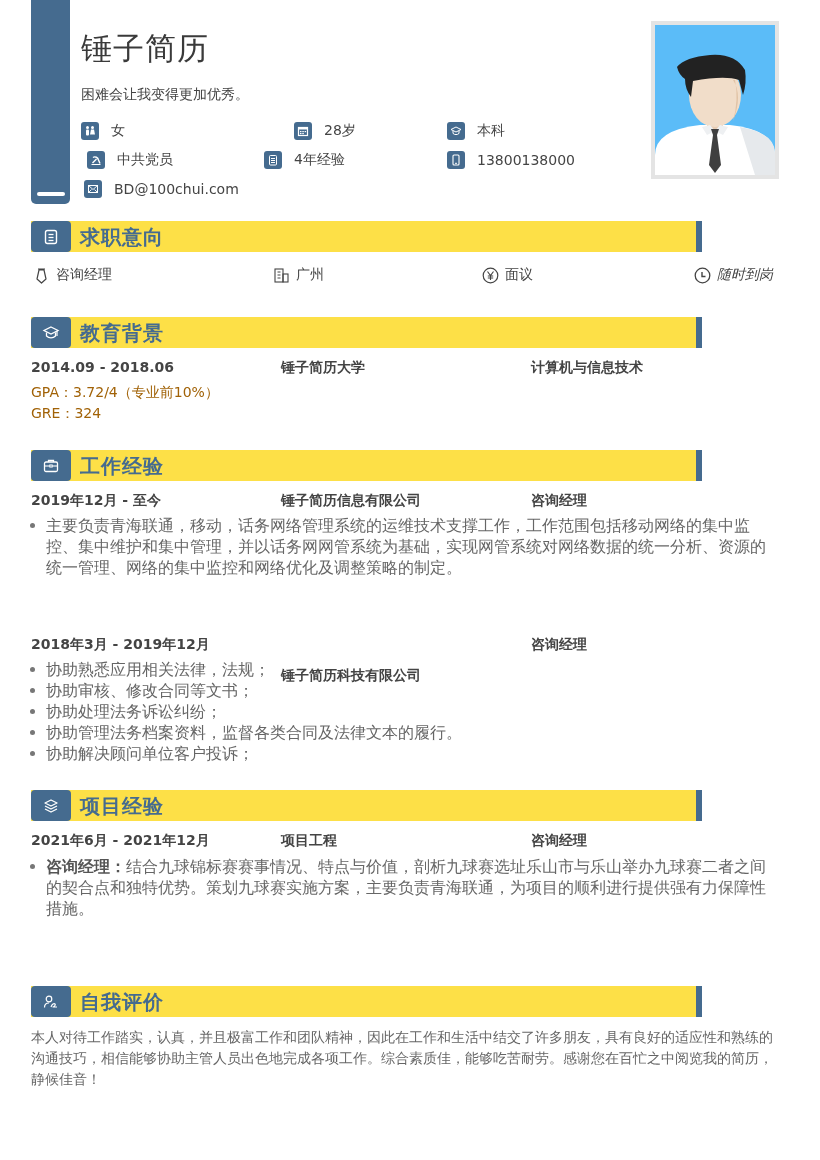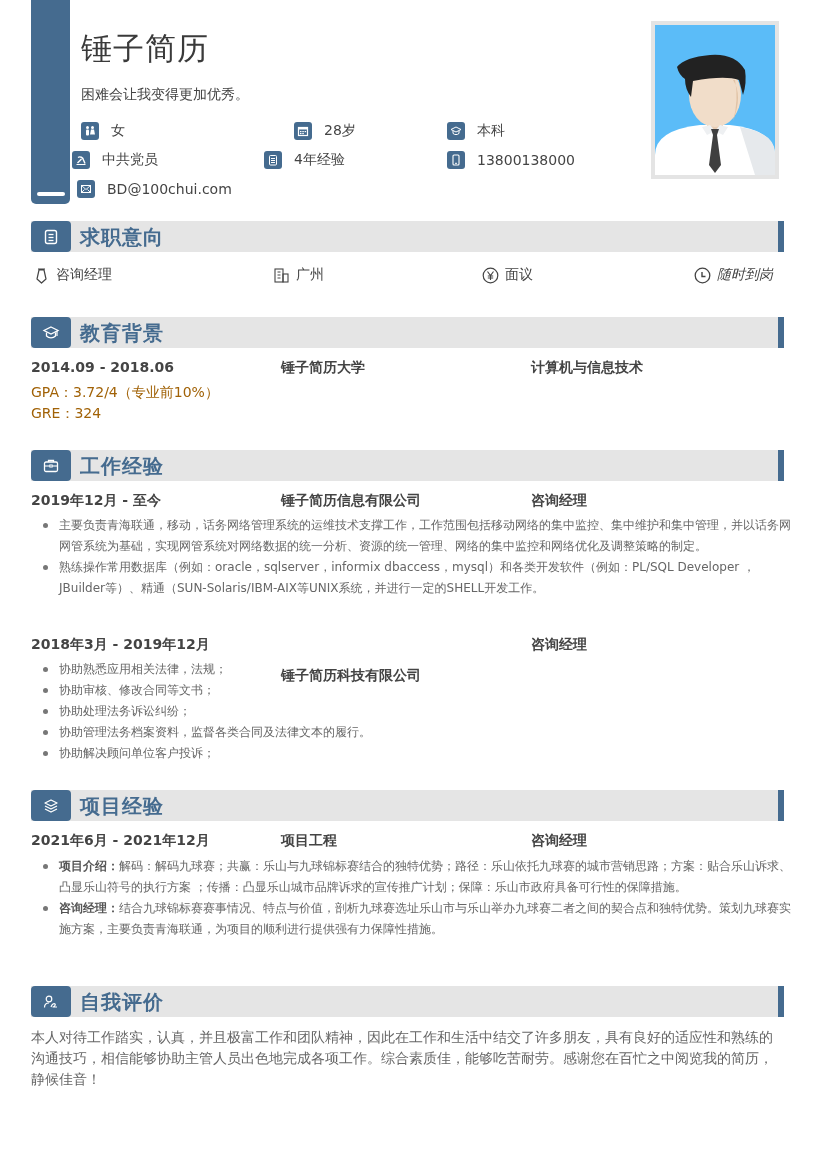--- a/index.html
+++ b/index.html
@@ -12,35 +12,35 @@
   .name { position: absolute; left: 81px; top: 28px; font-size: 31px; color: #3a3a3a; font-weight: normal; letter-spacing: 1px; }
   .motto { position: absolute; left: 81px; top: 86px; font-size: 14px; color: #444; }
 
   .info { position: absolute; display: flex; align-items: center; font-size: 14px; color: #444; }
   .info .ic { width: 18px; height: 18px; background: #456b8f; border-radius: 3px; display: flex; align-items: center; justify-content: center; margin-right: 12px; }
   .info .ic svg { width: 12px; height: 12px; }
 
   .photo { position: absolute; left: 651px; top: 21px; width: 128px; height: 158px; background: #e4e4e4; padding: 4px; }
   .photo .inner { width: 120px; height: 150px; background: #5bbcf8; position: relative; overflow: hidden; }
 
-  .sec-head { position: absolute; left: 31px; width: 753px; height: 31px; background: #e5e5e5; }
+  .sec-head { position: absolute; left: 31px; width: 671px; height: 31px; background: #fde047; }
   .sec-head .badge { position: absolute; left: 0; top: 0; width: 40px; height: 31px; background: #456b8f; border-radius: 4px; display: flex; align-items: center; justify-content: center; }
   .sec-head .badge svg { width: 18px; height: 18px; }
   .sec-head .title { position: absolute; left: 49px; top: 3px; font-size: 20px; font-weight: bold; color: #456b8f; letter-spacing: 1px; }
   .sec-head .endbar { position: absolute; right: 0; top: 0; width: 6px; height: 31px; background: #456b8f; }
 
   .intent { position: absolute; display: flex; align-items: center; font-size: 14px; color: #444; }
   .intent svg { width: 17px; height: 17px; margin-right: 6px; }
 
   .row3 { position: absolute; left: 31px; width: 753px; font-size: 14px; font-weight: bold; color: #444; }
   .row3 span { position: absolute; top: 0; white-space: nowrap; }
 
   .gray { position: absolute; left: 31px; font-size: 14px; color: #a16207; line-height: 21px; }
 
-  .blist { position: absolute; left: 39px; width: 755px; list-style: none; font-size: 12px; color: #666; line-height: 21px; }
+  .blist { position: absolute; left: 26px; width: 755px; list-style: none; font-size: 16px; color: #666; line-height: 21px; }
   .blist li { position: relative; padding-left: 20px; }
   .blist li::before { content: ""; position: absolute; left: 4px; top: 8px; width: 5px; height: 5px; border-radius: 50%; background: #777; }
   .blist b { color: #555; }
 
   .para { position: absolute; left: 31px; width: 755px; font-size: 14px; color: #666; line-height: 21px; }
 </style>
 </head>
 <body>
 
 <div class="side-bar">
@@ -77,21 +77,21 @@
 </div>
 <div class="info" style="left:447px;top:122px;">
   <span class="ic">
       <svg viewBox="0 0 12 12">
         <path d="M6 2L11 4.5 6 7 1 4.5z" fill="none" stroke="#fff" stroke-width="1"></path>
         <path d="M3 5.8v2.6c1.5 1.6 4.5 1.6 6 0V5.8" fill="none" stroke="#fff" stroke-width="1"></path>
       </svg>
     </span>
   <span>本科</span>
 </div>
-<div class="info" style="left:72px;top:151px;align-items:flex-end;">
+<div class="info" style="left:87px;top:151px;align-items:flex-end;">
   <span class="ic">
       <svg viewBox="0 0 12 12">
         <path d="M3 3.5c2-1.5 5 0 5.5 2.5L10 9.5" fill="none" stroke="#fff" stroke-width="1.4"></path>
         <path d="M2.5 9l4-4" stroke="#fff" stroke-width="1.4"></path>
         <rect x="1.5" y="10" width="9" height="1" fill="#fff"></rect>
       </svg>
     </span>
   <span>中共党员</span>
 </div>
 <div class="info" style="left:264px;top:151px;">
@@ -107,21 +107,21 @@
 </div>
 <div class="info" style="left:447px;top:151px;">
   <span class="ic">
       <svg viewBox="0 0 12 12">
         <rect x="3" y="1" width="6" height="10" rx="1" fill="none" stroke="#fff" stroke-width="1.1"></rect>
         <line x1="5" y1="9.3" x2="7" y2="9.3" stroke="#fff"></line>
       </svg>
     </span>
   <span>13800138000</span>
 </div>
-<div class="info" style="left:77px;top:180px;">
+<div class="info" style="left:84px;top:180px;">
   <span class="ic">
       <svg viewBox="0 0 12 12">
         <rect x="1.5" y="2.5" width="9" height="7" fill="none" stroke="#fff" stroke-width="1"></rect>
         <path d="M1.5 2.5L6 6.5 10.5 2.5M1.5 9.5L4.5 6.5M10.5 9.5L7.5 6.5" fill="none" stroke="#fff" stroke-width="0.9"></path>
       </svg>
     </span>
   <span>BD@100chui.com</span>
 </div>
 
 <div class="photo">
@@ -213,21 +213,20 @@
   <div class="title">工作经验</div>
   <div class="endbar"></div>
 </div>
 <div class="row3" style="top:492px;">
   <span style="left:0;">2019年12月 - 至今</span>
   <span style="left:250px;">锤子简历信息有限公司</span>
   <span style="left:500px;">咨询经理</span>
 </div>
 <ul class="blist" style="top:515px;">
   <li>主要负责青海联通，移动，话务网络管理系统的运维技术支撑工作，工作范围包括移动网络的集中监控、集中维护和集中管理，并以话务网网管系统为基础，实现网管系统对网络数据的统一分析、资源的统一管理、网络的集中监控和网络优化及调整策略的制定。</li>
-  <li>熟练操作常用数据库（例如：oracle，sqlserver，informix dbaccess，mysql）和各类开发软件（例如：PL/SQL Developer ，JBuilder等）、精通（SUN-Solaris/IBM-AIX等UNIX系统，并进行一定的SHELL开发工作。</li>
 </ul>
 <div class="row3" style="top:636px;">
   <span style="left:0;">2018年3月 - 2019年12月</span>
   <span style="left:250px;margin-top:31px;">锤子简历科技有限公司</span>
   <span style="left:500px;">咨询经理</span>
 </div>
 <ul class="blist" style="top:659px;">
   <li>协助熟悉应用相关法律，法规；</li>
   <li>协助审核、修改合同等文书；</li>
   <li>协助处理法务诉讼纠纷；</li>
@@ -245,21 +244,20 @@
     </div>
   <div class="title">项目经验</div>
   <div class="endbar"></div>
 </div>
 <div class="row3" style="top:832px;">
   <span style="left:0;">2021年6月 - 2021年12月</span>
   <span style="left:250px;">项目工程</span>
   <span style="left:500px;">咨询经理</span>
 </div>
 <ul class="blist" style="top:856px;">
-  <li><b>项目介绍：</b><span>解码：解码九球赛；共赢：乐山与九球锦标赛结合的独特优势；路径：乐山依托九球赛的城市营销思路；方案：贴合乐山诉求、凸显乐山符号的执行方案 ；传播：凸显乐山城市品牌诉求的宣传推广计划；保障：乐山市政府具备可行性的保障措施。</span></li>
   <li><b>咨询经理：</b><span>结合九球锦标赛赛事情况、特点与价值，剖析九球赛选址乐山市与乐山举办九球赛二者之间的契合点和独特优势。策划九球赛实施方案，主要负责青海联通，为项目的顺利进行提供强有力保障性措施。</span></li>
 </ul>
 
 <div class="sec-head" style="top:986px;">
   <div class="badge">
       <svg viewBox="0 0 18 18">
         <circle cx="7" cy="6" r="2.8" fill="none" stroke="#fff" stroke-width="1.2"></circle>
         <path d="M2.5 14.5c0-3 2-4.5 4.5-4.5" fill="none" stroke="#fff" stroke-width="1.2"></path>
         <path d="M9 14c1-3 3-4 4-3s-1 3-2.5 3H15" fill="none" stroke="#fff" stroke-width="1.2"></path>
       </svg>

